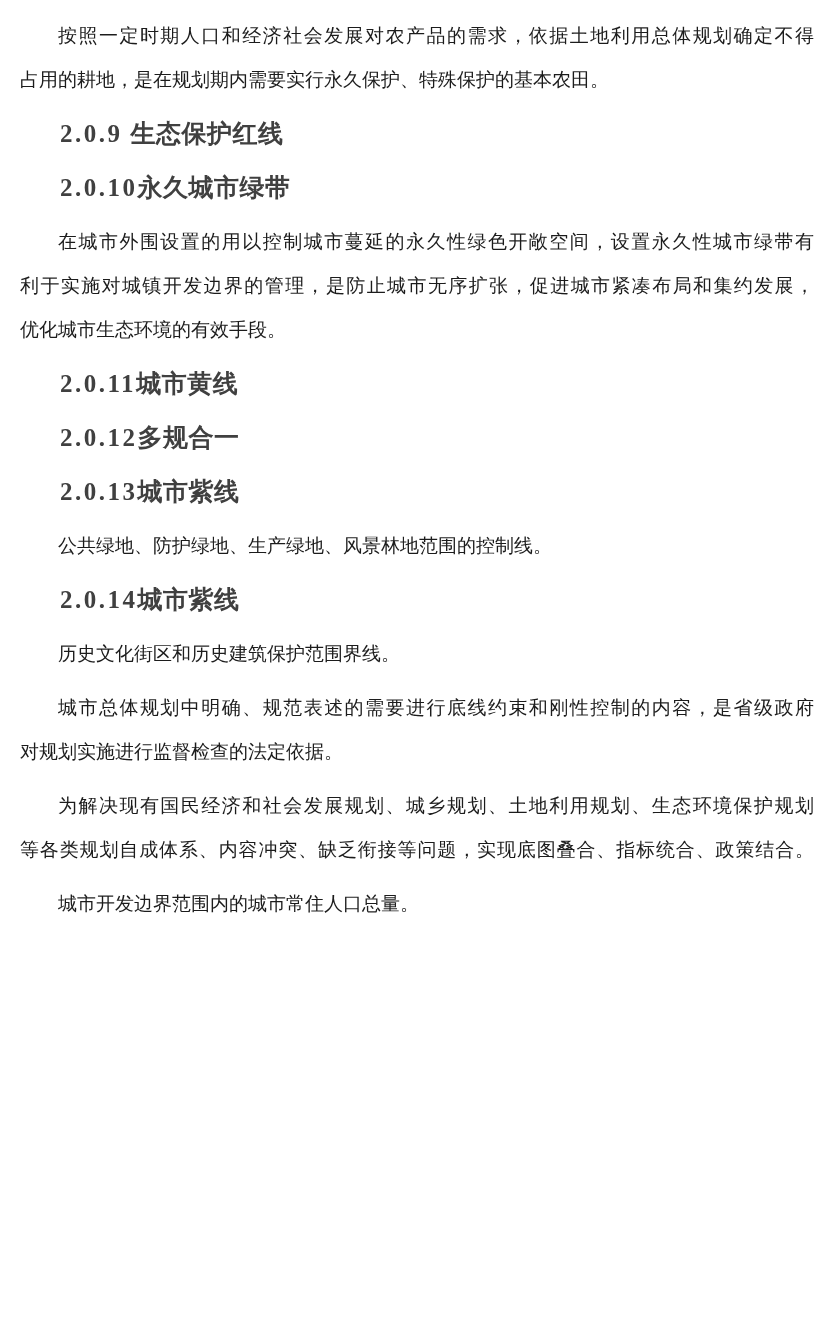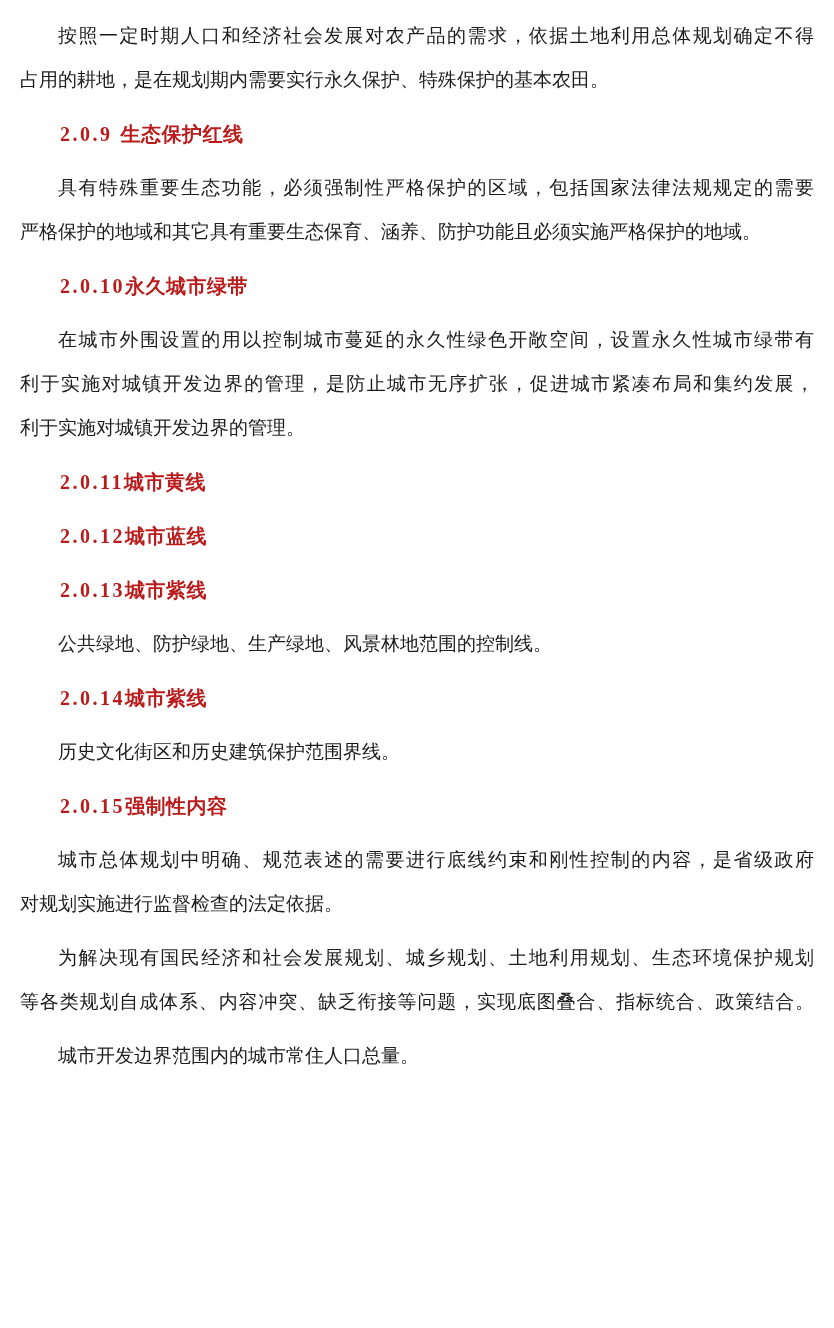--- a/index.html
+++ b/index.html
@@ -25,73 +25,68 @@
   }
   .ln.ind { text-indent: 38px; }
   .ln.full {
     text-align: justify;
     text-align-last: justify;
     text-justify: inter-character;
   }
   .head {
     display: block;
     line-height: 44px;
-    font-size: 20px;
+    font-size: 25px;
     font-weight: bold;
     text-indent: 40px;
-    color: #b91c1c;
+    color: #404040;
   }
   .head .num { letter-spacing: 2.5px; }
   .head .title { letter-spacing: 0.5px; }
   .head .title.g { margin-left: 8px; }
 </style>
 </head>
 <body>
 
 <div class="doc">
 
   <p class="para">
     <span class="ln ind full">按照一定时期人口和经济社会发展对农产品的需求，依据土地利用总体规划确定不得</span>
     <span class="ln">占用的耕地，是在规划期内需要实行永久保护、特殊保护的基本农田。</span>
   </p>
 
   <h2 class="head"><span class="num">2.0.9</span><span class="title g">生态保护红线</span></h2>
 
-  <p class="para">
-    <span class="ln ind full">具有特殊重要生态功能，必须强制性严格保护的区域，包括国家法律法规规定的需要</span>
-    <span class="ln">严格保护的地域和其它具有重要生态保育、涵养、防护功能且必须实施严格保护的地域。</span>
-  </p>
 
   <h2 class="head"><span class="num">2.0.10</span><span class="title">永久城市绿带</span></h2>
 
   <p class="para">
     <span class="ln ind full">在城市外围设置的用以控制城市蔓延的永久性绿色开敞空间，设置永久性城市绿带有</span>
     <span class="ln full">利于实施对城镇开发边界的管理，是防止城市无序扩张，促进城市紧凑布局和集约发展，</span>
-    <span class="ln">利于实施对城镇开发边界的管理。</span>
+    <span class="ln">优化城市生态环境的有效手段。</span>
   </p>
 
   <h2 class="head"><span class="num">2.0.11</span><span class="title">城市黄线</span></h2>
 
 
-  <h2 class="head"><span class="num">2.0.12</span><span class="title">城市蓝线</span></h2>
+  <h2 class="head"><span class="num">2.0.12</span><span class="title">多规合一</span></h2>
 
 
   <h2 class="head"><span class="num">2.0.13</span><span class="title">城市紫线</span></h2>
 
   <p class="para">
     <span class="ln ind">公共绿地、防护绿地、生产绿地、风景林地范围的控制线。</span>
   </p>
 
   <h2 class="head"><span class="num">2.0.14</span><span class="title">城市紫线</span></h2>
 
   <p class="para">
     <span class="ln ind">历史文化街区和历史建筑保护范围界线。</span>
   </p>
 
-  <h2 class="head"><span class="num">2.0.15</span><span class="title">强制性内容</span></h2>
 
   <p class="para">
     <span class="ln ind full">城市总体规划中明确、规范表述的需要进行底线约束和刚性控制的内容，是省级政府</span>
     <span class="ln">对规划实施进行监督检查的法定依据。</span>
   </p>
 
 
   <p class="para">
     <span class="ln ind full">为解决现有国民经济和社会发展规划、城乡规划、土地利用规划、生态环境保护规划</span>
     <span class="ln full">等各类规划自成体系、内容冲突、缺乏衔接等问题，实现底图叠合、指标统合、政策结合。</span>

